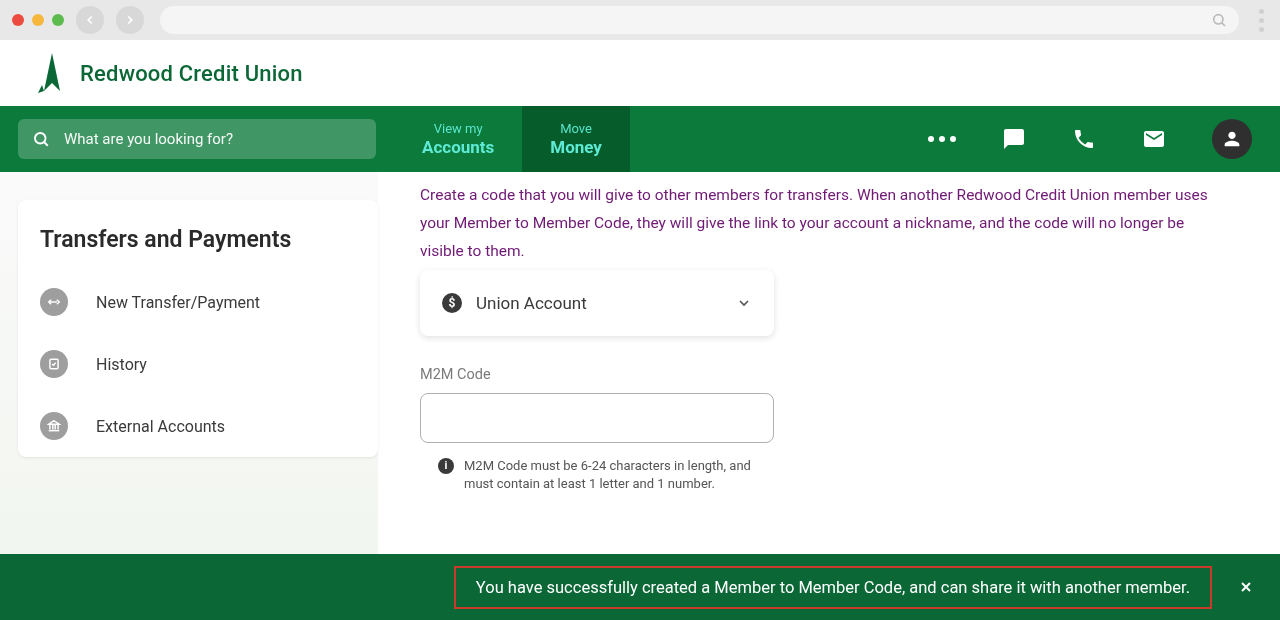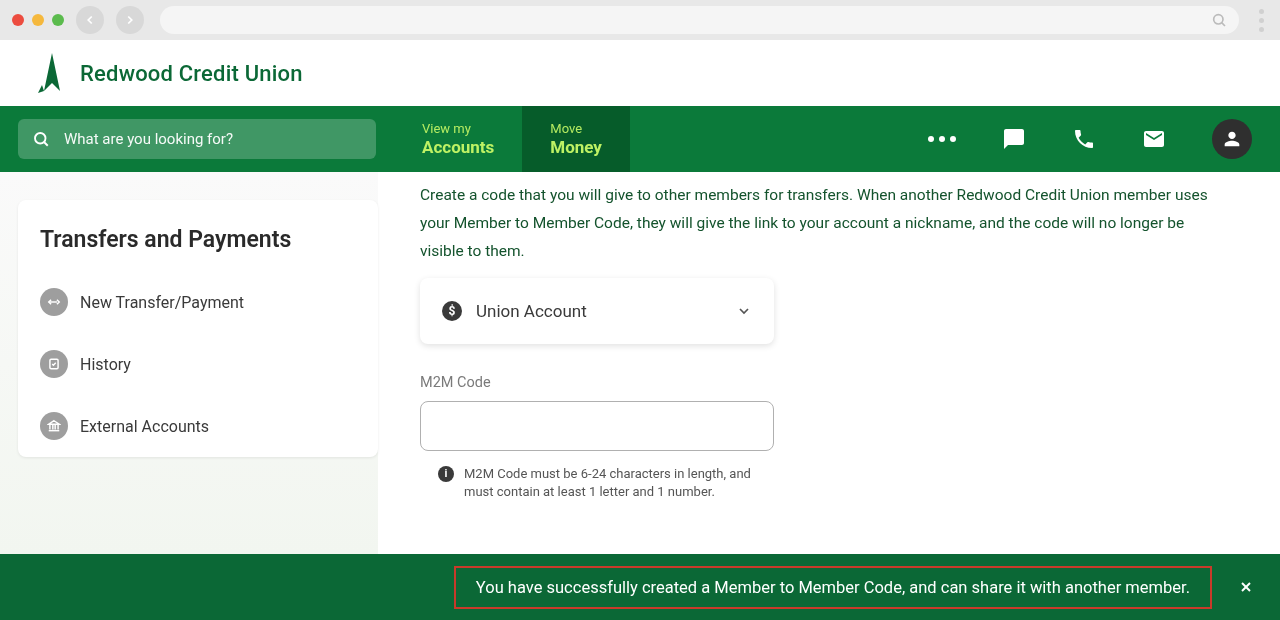--- a/index.html
+++ b/index.html
@@ -23,43 +23,43 @@
 .logo { display: flex; align-items: center; gap: 14px; color: #0b6836; }
 .logo-mark { width: 28px; height: 40px; position: relative; }
 .logo-text { font-size: 22px; font-weight: 500; color: #0b6836; letter-spacing: 0.2px; }
 
 
 .green-nav { height: 66px; background: #0b7a3a; display: flex; align-items: stretch; }
 .search-wrap { width: 394px; display: flex; align-items: center; padding: 0 18px; }
 .search-box { flex: 1; height: 40px; background: rgba(255,255,255,0.22); border-radius: 6px; display: flex; align-items: center; padding: 0 14px; gap: 14px; color: #fff; }
 .search-box input { background: transparent; border: none; outline: none; color: #fff; font-size: 15px; flex: 1; }
 .search-box input::placeholder { color: rgba(255,255,255,0.95); }
-.nav-item { padding: 0 28px; display: flex; flex-direction: column; justify-content: center; color: #bef264; cursor: pointer; }
+.nav-item { padding: 0 28px; display: flex; flex-direction: column; justify-content: center; color: #5eead4; cursor: pointer; text-align: center; }
 .nav-item.active { background: #065c2a; }
 .nav-sub { font-size: 13px; line-height: 1.2; opacity: 0.95; }
 .nav-main { font-size: 17px; font-weight: 700; line-height: 1.2; }
 .nav-spacer { flex: 1; }
 .nav-icons { display: flex; align-items: center; gap: 46px; padding-right: 28px; }
 .nav-icon { color: #fff; cursor: pointer; display: flex; align-items: center; justify-content: center; }
 .avatar-circle { width: 40px; height: 40px; border-radius: 50%; background: #2f2f2f; display: flex; align-items: center; justify-content: center; }
 .more-dots { display: flex; gap: 5px; }
 .more-dot { width: 6px; height: 6px; border-radius: 50%; background: #fff; }
 
 
 .body-wrap { display: flex; height: calc(620px - 40px - 66px - 66px - 66px); }
 .sidebar-col { width: 378px; padding: 28px 0 0 18px; background: linear-gradient(180deg, #fafafa, #f2f6f0); }
 .sidebar-card { background: #fff; border-radius: 8px; box-shadow: 0 1px 3px rgba(0,0,0,0.08); padding: 26px 0 0 0; }
 .sidebar-title { font-size: 23px; font-weight: 600; color: #2a2a2a; padding: 0 22px 18px 22px; }
-.sidebar-item { display: flex; align-items: center; gap: 12px; padding: 17px 22px; color: #3a3a3a; font-size: 16px; cursor: pointer; }
+.sidebar-item { display: flex; align-items: center; gap: 28px; padding: 17px 22px; color: #3a3a3a; font-size: 16px; cursor: pointer; }
 .sidebar-item.active { background: #e6f0d9; font-weight: 500; }
 .sidebar-icon { width: 28px; height: 28px; border-radius: 50%; background: #9e9e9e; display: flex; align-items: center; justify-content: center; color: #fff; flex-shrink: 0; }
 .sidebar-item.active .sidebar-icon { background: #5fa833; }
 
 .content-col { flex: 1; padding: 10px 52px 0 42px; color: #333; }
-.desc-text { font-size: 15.5px; line-height: 1.8; color: #14532d; margin-bottom: 12px; }
+.desc-text { font-size: 15.5px; line-height: 1.8; color: #701a75; margin-bottom: 4px; }
 .field-label { font-size: 14.5px; color: #7a7a7a; margin-bottom: 10px; }
 .select-box { width: 354px; height: 66px; background: #fff; border-radius: 8px; box-shadow: 0 2px 6px rgba(0,0,0,0.12); display: flex; align-items: center; padding: 0 22px; gap: 14px; cursor: pointer; margin-bottom: 30px; }
 .select-icon-circle { width: 20px; height: 20px; border-radius: 50%; background: #3a3a3a; display: flex; align-items: center; justify-content: center; color: #fff; font-size: 12px; font-weight: bold; }
 .select-text { flex: 1; font-size: 17px; color: #3a3a3a; }
 .chevron { color: #555; }
 .m2m-input { width: 354px; height: 50px; border: 1.5px solid #b0b0b0; border-radius: 8px; padding: 0 14px; font-size: 15px; outline: none; }
 .hint-row { display: flex; gap: 10px; margin-top: 14px; padding-left: 18px; width: 354px; }
 .info-icon { width: 16px; height: 16px; border-radius: 50%; background: #3a3a3a; color: #fff; display: flex; align-items: center; justify-content: center; font-size: 11px; font-weight: bold; flex-shrink: 0; margin-top: 1px; }
 .hint-text { font-size: 13px; color: #555; line-height: 1.4; }
 

